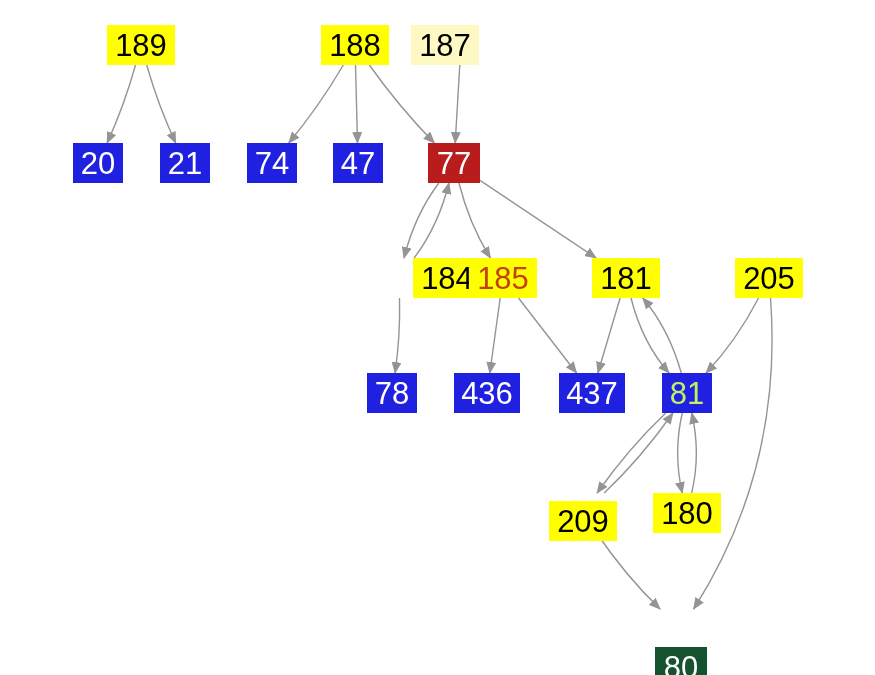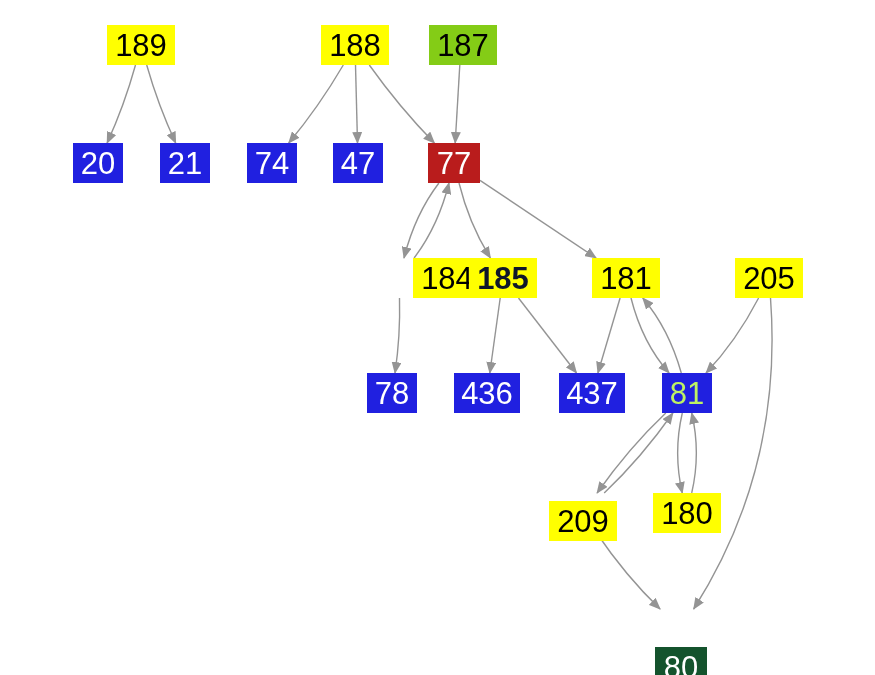--- a/index.html
+++ b/index.html
@@ -59,28 +59,28 @@
       <path d="M665.8,413.0 Q629.0,447.8 597.1,493.0" fill="none" stroke="#949494" stroke-width="1.4" marker-end="url(#ah)"></path>
       <path d="M604.2,493.0 Q641.0,458.2 672.9,413.0" fill="none" stroke="#949494" stroke-width="1.4" marker-end="url(#ah)"></path>
       <path d="M682.3,413.0 Q673.0,453.0 682.3,493.0" fill="none" stroke="#949494" stroke-width="1.4" marker-end="url(#ah)"></path>
       <path d="M691.7,493.0 Q701.0,453.0 691.7,413.0" fill="none" stroke="#949494" stroke-width="1.4" marker-end="url(#ah)"></path>
       <path d="M596.6,533.0 Q625.9,576.2 660.1,609.0" fill="none" stroke="#949494" stroke-width="1.4" marker-end="url(#ah)"></path>
       <path d="M770.5,298.0 Q783.2,468.1 693.7,609.0" fill="none" stroke="#949494" stroke-width="1.4" marker-end="url(#ah)"></path>
     </svg>
   <div class="node-layer">
       <div class="node" style="left: 107px; top: 25px; width: 68px; height: 40px; background: rgb(255, 255, 0); color: rgb(0, 0, 0);">189</div>
       <div class="node" style="left: 321px; top: 25px; width: 68px; height: 40px; background: rgb(255, 255, 0); color: rgb(0, 0, 0);">188</div>
-      <div class="node" style="left: 429px; top: 25px; width: 68px; height: 40px; background: #84cc16; color: rgb(0, 0, 0);">187</div>
+      <div class="node" style="left: 411px; top: 25px; width: 68px; height: 40px; background: #fef9c3; color: rgb(0, 0, 0);">187</div>
       <div class="node" style="left: 73px; top: 143px; width: 50px; height: 40px; background: rgb(32, 32, 224); color: rgb(255, 255, 255);">20</div>
       <div class="node" style="left: 160px; top: 143px; width: 50px; height: 40px; background: rgb(32, 32, 224); color: rgb(255, 255, 255);">21</div>
       <div class="node" style="left: 247px; top: 143px; width: 50px; height: 40px; background: rgb(32, 32, 224); color: rgb(255, 255, 255);">74</div>
       <div class="node" style="left: 333px; top: 143px; width: 50px; height: 40px; background: rgb(32, 32, 224); color: rgb(255, 255, 255);">47</div>
       <div class="node" style="left: 428px; top: 143px; width: 52px; height: 40px; background: #b91c1c; color: rgb(255, 255, 255);">77</div>
       <div class="node" style="left: 365px; top: 258px; width: 68px; height: 40px; background: rgb(255, 255, 0); color: rgb(0, 0, 0); margin-left: 48px;">184</div>
-      <div class="node" style="left: 469px; top: 258px; width: 68px; height: 40px; background: rgb(255, 255, 0); color: #0f172a; font-weight: bold;">185</div>
+      <div class="node" style="left: 469px; top: 258px; width: 68px; height: 40px; background: rgb(255, 255, 0); color: #c2410c;">185</div>
       <div class="node" style="left: 592px; top: 258px; width: 68px; height: 40px; background: rgb(255, 255, 0); color: rgb(0, 0, 0);">181</div>
       <div class="node" style="left: 735px; top: 258px; width: 68px; height: 40px; background: rgb(255, 255, 0); color: rgb(0, 0, 0);">205</div>
       <div class="node" style="left: 367px; top: 373px; width: 50px; height: 40px; background: rgb(32, 32, 224); color: rgb(255, 255, 255);">78</div>
       <div class="node" style="left: 454px; top: 373px; width: 66px; height: 40px; background: rgb(32, 32, 224); color: rgb(255, 255, 255);">436</div>
       <div class="node" style="left: 559px; top: 373px; width: 66px; height: 40px; background: rgb(32, 32, 224); color: rgb(255, 255, 255);">437</div>
       <div class="node" style="left: 662px; top: 373px; width: 50px; height: 40px; background: rgb(32, 32, 224); color: #bef264;">81</div>
       <div class="node" style="left: 549px; top: 501px; width: 68px; height: 40px; background: rgb(255, 255, 0); color: rgb(0, 0, 0);">209</div>
       <div class="node" style="left: 653px; top: 493px; width: 68px; height: 40px; background: rgb(255, 255, 0); color: rgb(0, 0, 0);">180</div>
       <div class="node" style="left: 655px; top: 609px; width: 52px; height: 40px; background: #14532d; color: rgb(255, 255, 255); margin-top: 38px;">80</div>
     </div>

